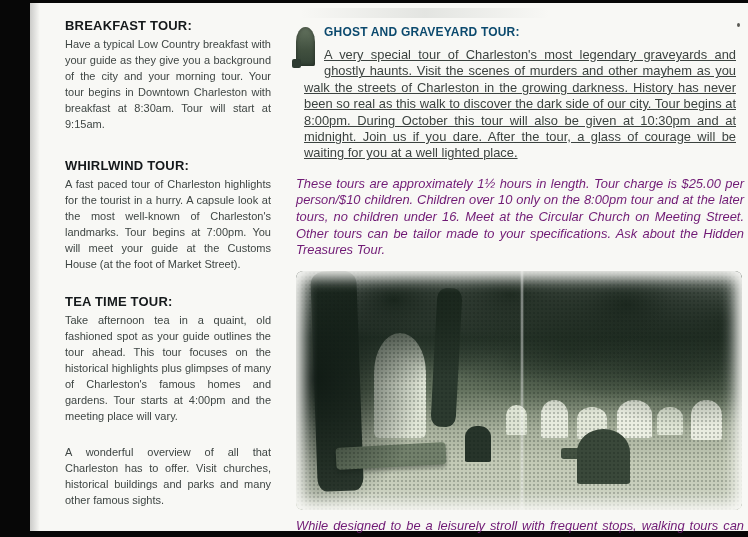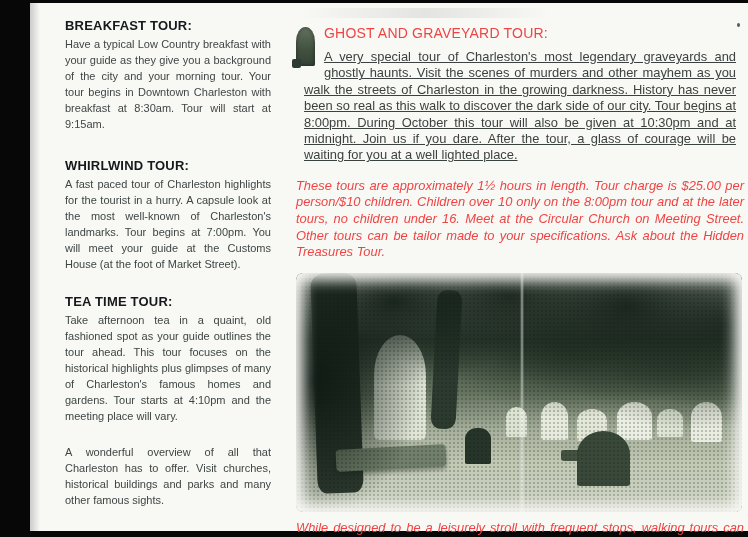--- a/index.html
+++ b/index.html
@@ -15,28 +15,28 @@
   
   .left-col{position:absolute;left:35px;top:15px;width:206px;color:#3f4644;}
   .section h3{margin:0 0 3px 0;font-size:13px;letter-spacing:.2px;color:#15191b;font-weight:bold;}
   .section p{margin:0;font-size:11px;line-height:16px;text-align:justify;}
   .sec-2{margin-top:26px;}
   .sec-3{margin-top:22px;}
   .sec-4{margin-top:20px;}
 
   
   .right-col{position:absolute;left:266px;top:20px;width:448px;color:#3b423f;}
-  .ghost-block h3{margin:2px 0 2px 0;font-size:14px;letter-spacing:.2px;color:#ef4444;font-weight:normal;}
+  .ghost-block h3{margin:2px 0 2px 0;font-size:12px;letter-spacing:.2px;color:#0c4a6e;font-weight:bold;}
   .ghost-block p{margin:8px;font-size:12.9px;line-height:16.4px;text-align:justify;text-decoration:underline;}
   .tombstone{float:left;width:19px;height:39px;margin:2px 9px 2px 0;
              background:linear-gradient(180deg,#64735f,#41503f 60%,#334235);
              border-radius:50% 50% 8% 8% / 38% 38% 5% 5%;
              box-shadow:inset 0 0 4px rgba(0,0,0,0.45);position:relative;}
   .tomb-foot{position:absolute;left:-4px;bottom:-2px;width:9px;height:9px;background:#2e3b31;border-radius:2px;}
-  .ital{font-style:italic;margin:14px 0 0 0;font-size:12.9px;line-height:16.6px;text-align:justify;color:#ef4444;}
+  .ital{font-style:italic;margin:14px 0 0 0;font-size:12.9px;line-height:16.6px;text-align:justify;color:#701a75;}
   .caption{margin-top:8px;}
 
   
   .photo{position:relative;margin-top:12px;width:446px;height:239px;border-radius:7px;overflow:hidden;
          background:linear-gradient(180deg,#32413626 0%,#37463a 28%,#65735f 50%,#a7b09c 66%,#c2c9b5 80%,#ced4c4 100%);}
   .canopy{position:absolute;inset:0;background:
       radial-gradient(ellipse 150px 190px at 4% 45%, rgba(16,26,20,0.96), rgba(0,0,0,0) 72%),
       radial-gradient(ellipse 200px 120px at 22% 12%, rgba(22,34,25,0.95), rgba(0,0,0,0) 70%),
       radial-gradient(ellipse 230px 125px at 48% 10%, rgba(27,39,29,0.92), rgba(0,0,0,0) 70%),
       radial-gradient(ellipse 240px 135px at 74% 14%, rgba(23,35,26,0.93), rgba(0,0,0,0) 70%),
@@ -80,21 +80,21 @@
       <div class="section sec-1">
         <h3>BREAKFAST TOUR:</h3>
         <p>Have a typical Low Country breakfast with your guide as they give you a background of the city and your morning tour. Your tour begins in Downtown Charleston with breakfast at 8:30am. Tour will start at 9:15am.</p>
       </div>
       <div class="section sec-2">
         <h3>WHIRLWIND TOUR:</h3>
         <p>A fast paced tour of Charleston highlights for the tourist in a hurry. A capsule look at the most well-known of Charleston's landmarks. Tour begins at 7:00pm. You will meet your guide at the Customs House (at the foot of Market Street).</p>
       </div>
       <div class="section sec-3">
         <h3>TEA TIME TOUR:</h3>
-        <p>Take afternoon tea in a quaint, old fashioned spot as your guide outlines the tour ahead. This tour focuses on the historical highlights plus glimpses of many of Charleston's famous homes and gardens. Tour starts at 4:10pm and the meeting place will vary.</p>
+        <p>Take afternoon tea in a quaint, old fashioned spot as your guide outlines the tour ahead. This tour focuses on the historical highlights plus glimpses of many of Charleston's famous homes and gardens. Tour starts at 4:00pm and the meeting place will vary.</p>
       </div>
       <div class="section sec-4">
         <p>A wonderful overview of all that Charleston has to offer. Visit churches, historical buildings and parks and many other famous sights.</p>
 
       </div>
     </div>
 
     <div class="right-col">
       <div class="ghost-block">
         <div class="tombstone">

